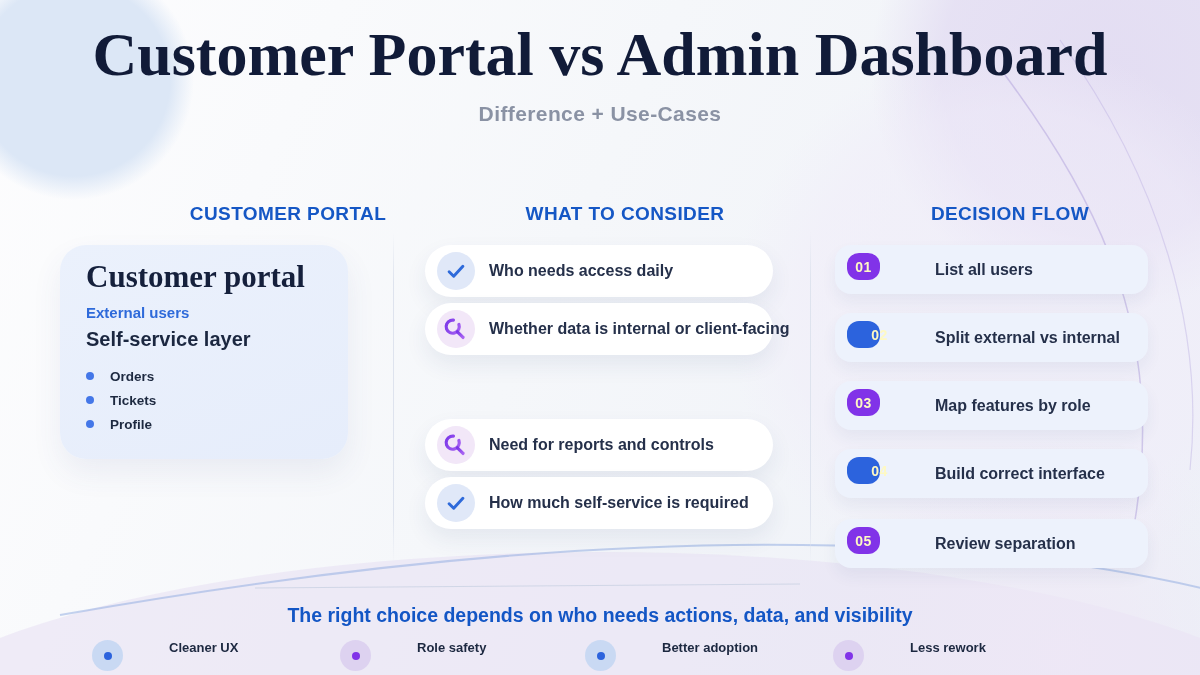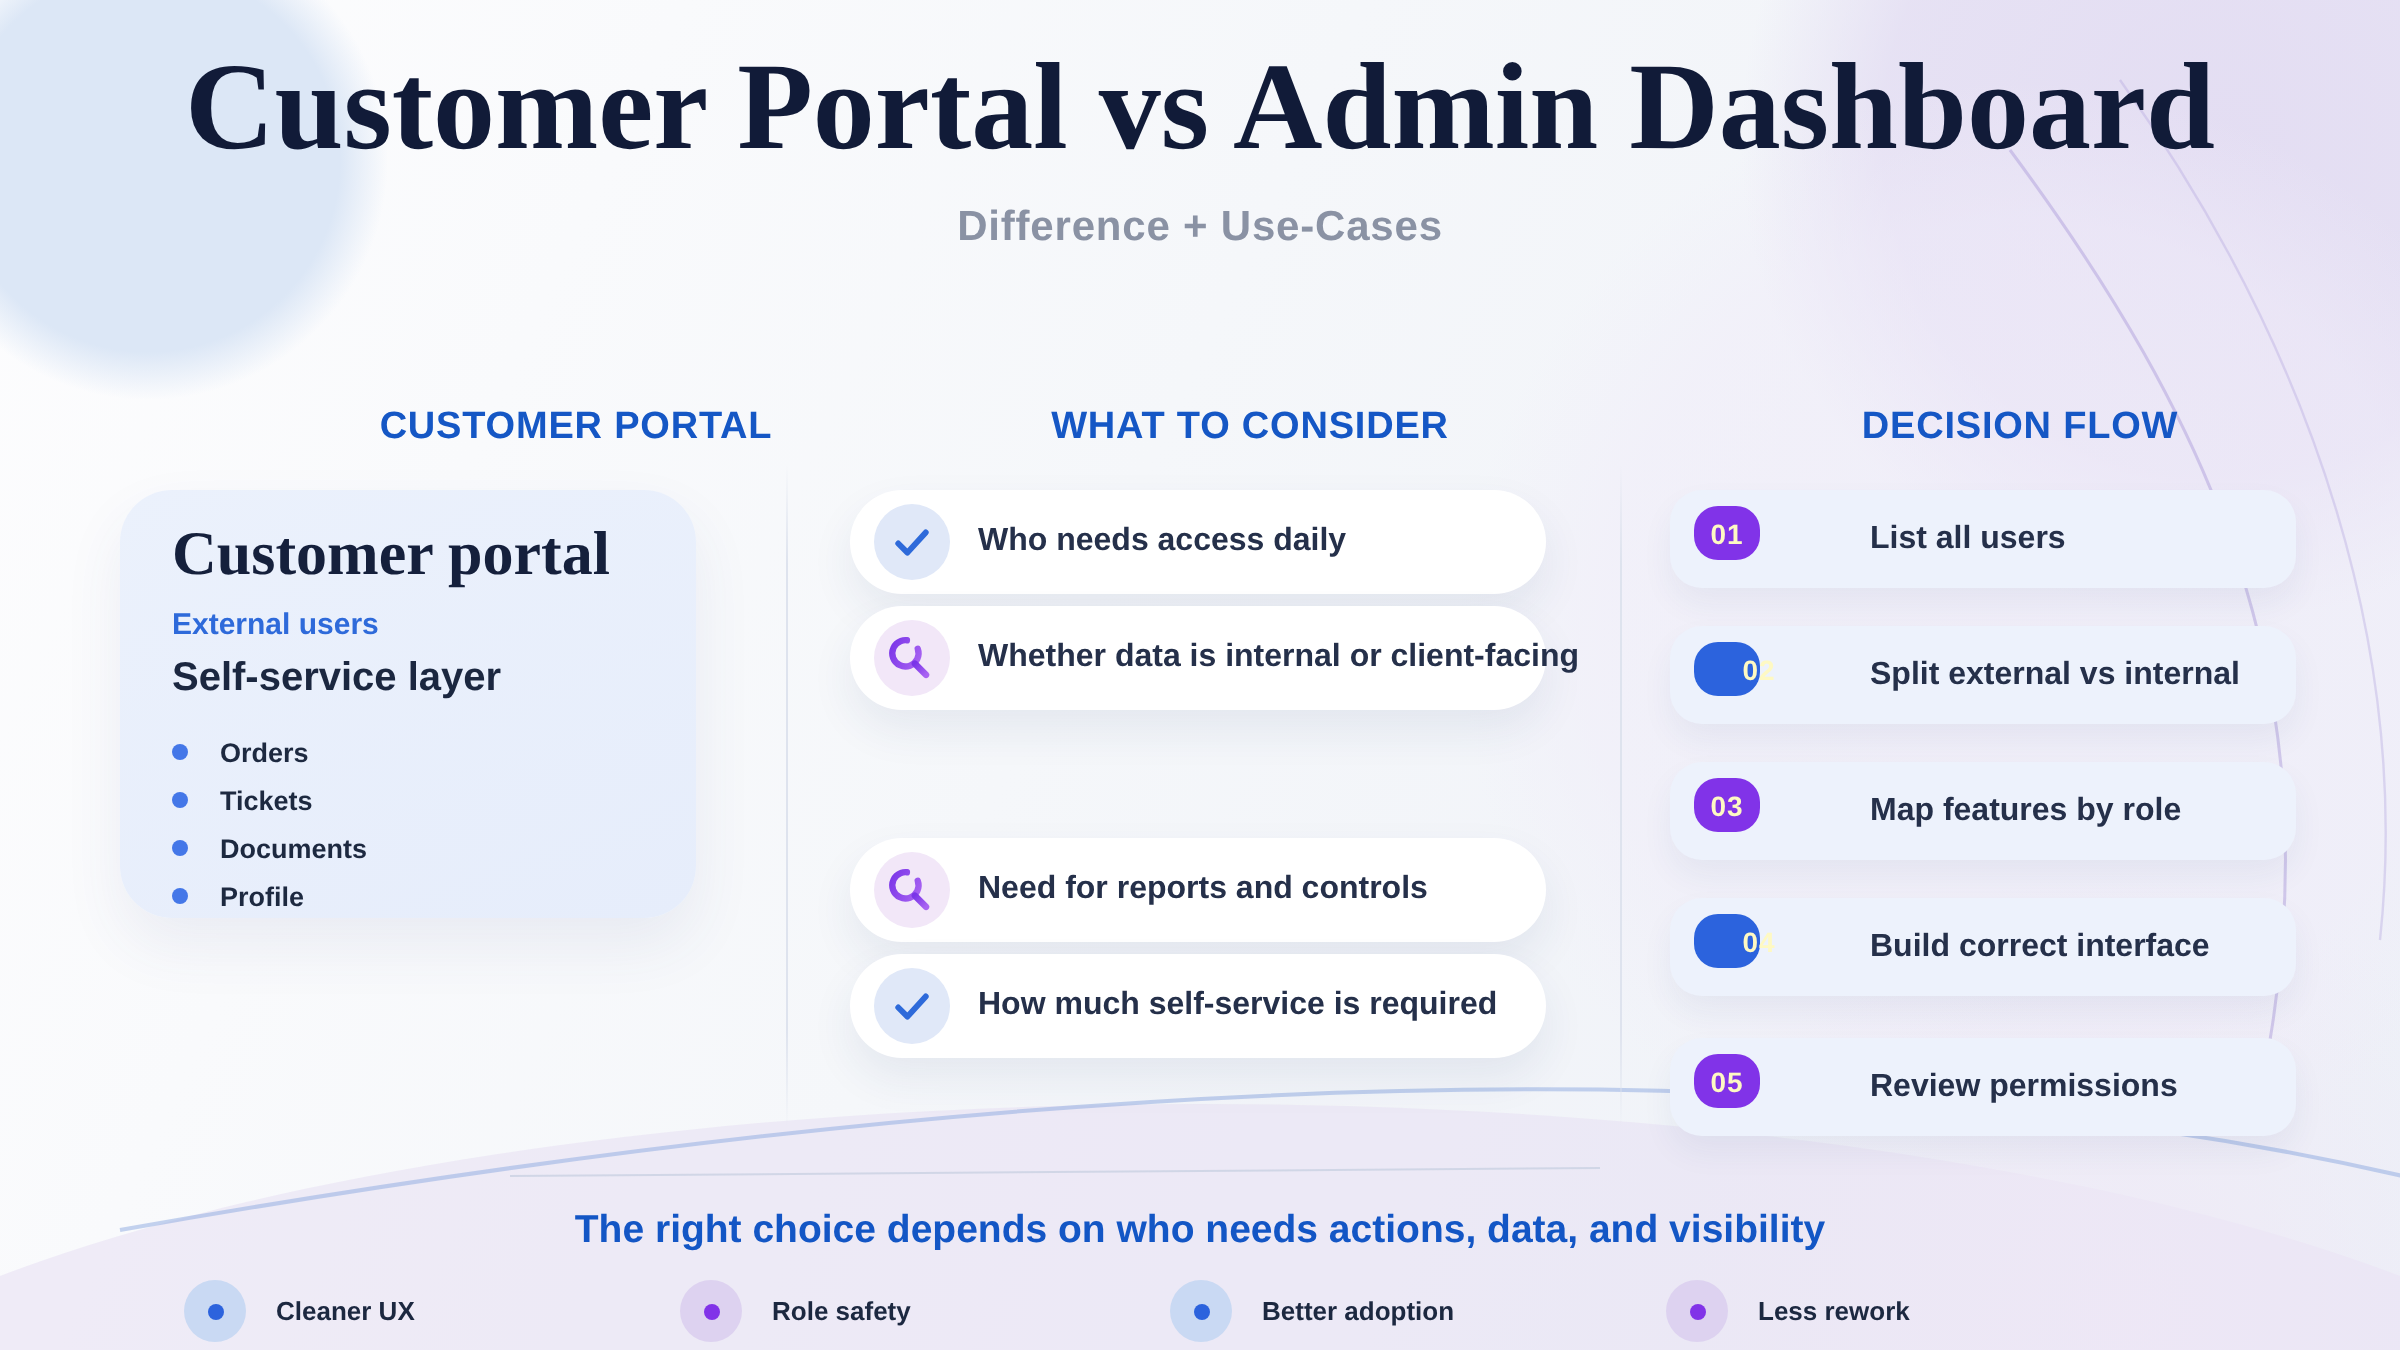--- a/index.html
+++ b/index.html
@@ -72,21 +72,21 @@
     display:flex; align-items:center; justify-content:center;
     color:#fef9c3; font-size:14px; font-weight:800; letter-spacing:0.5px; }
   .step-badge[data-variant="purple"] { background:#8133e8; }
   .step-badge[data-variant="blue"]   { background:#2c63dd;padding-left:32px; }
   .flow-label { position:absolute; left:64px; top:0; height:49px; line-height:49px;
     font-size:16px; font-weight:800; color:#25304a; white-space:nowrap;margin-left:36px; }
 
   
   .footer-headline { position:absolute; top:604px; left:0; width:1200px; text-align:center;
     font-size:19.5px; font-weight:800; color:#1356c5; }
-  .tag { position:absolute; top:640px; height:31px; display:flex; align-items:center; }
+  .tag { position:absolute; top:640px; height:31px; display:flex; align-items:flex-start;gap:31px; }
   .tag-bubble { width:31px; height:31px; border-radius:50%; display:flex; align-items:center;
     justify-content:center; flex:none; }
   .tag[data-variant="blue"] .tag-bubble   { background:#c9d9f3; }
   .tag[data-variant="purple"] .tag-bubble { background:#ddd2f0; }
   .tag-dot { width:8px; height:8px; border-radius:50%; }
   .tag[data-variant="blue"] .tag-dot   { background:#2c63dd; }
   .tag[data-variant="purple"] .tag-dot { background:#8133e8; }
   .tag-label { margin-left:15px; font-size:13px; font-weight:800; color:#1c2840; white-space:nowrap; }
   .tag-0 { left:92px; } .tag-1 { left:340px; } .tag-2 { left:585px; } .tag-3 { left:833px; }
 
@@ -135,24 +135,20 @@
     <div class="portal-feature">
       <span class="portal-bullet"></span>
       <span class="portal-feature-label">Orders</span>
     </div>
     <div class="portal-feature">
       <span class="portal-bullet"></span>
       <span class="portal-feature-label">Tickets</span>
     </div>
     <div class="portal-feature">
       <span class="portal-bullet"></span>
-      <span class="portal-feature-label">Documents</span>
-    </div>
-    <div class="portal-feature">
-      <span class="portal-bullet"></span>
       <span class="portal-feature-label">Profile</span>
     </div>
   </div>
 
   <div class="consider-card" style="top:245px">
     <span class="icon-circle check">
       <svg width="22" height="22" viewBox="0 0 24 24">
           <path d="M4.5 12.8 L9.5 17.8 L19.5 6.8" fill="none" stroke="#2e6ada" stroke-width="3.2" stroke-linecap="round" stroke-linejoin="round"></path>
         </svg>
     </span>
@@ -196,21 +192,21 @@
   <div class="flow-card" style="top:381px">
     <span class="step-badge" data-variant="purple">03</span>
     <span class="flow-label">Map features by role</span>
   </div>
   <div class="flow-card" style="top:449px">
     <span class="step-badge" data-variant="blue">04</span>
     <span class="flow-label">Build correct interface</span>
   </div>
   <div class="flow-card" style="top:519px">
     <span class="step-badge" data-variant="purple">05</span>
-    <span class="flow-label">Review permissions</span>
+    <span class="flow-label">Review separation</span>
   </div>
 
   <div class="footer-headline">The right choice depends on who needs actions, data, and visibility</div>
 
   <div class="tag tag-0" data-variant="blue">
     <span class="tag-bubble">
         <span class="tag-dot"></span>
       </span>
     <span class="tag-label">Cleaner UX</span>
   </div>

